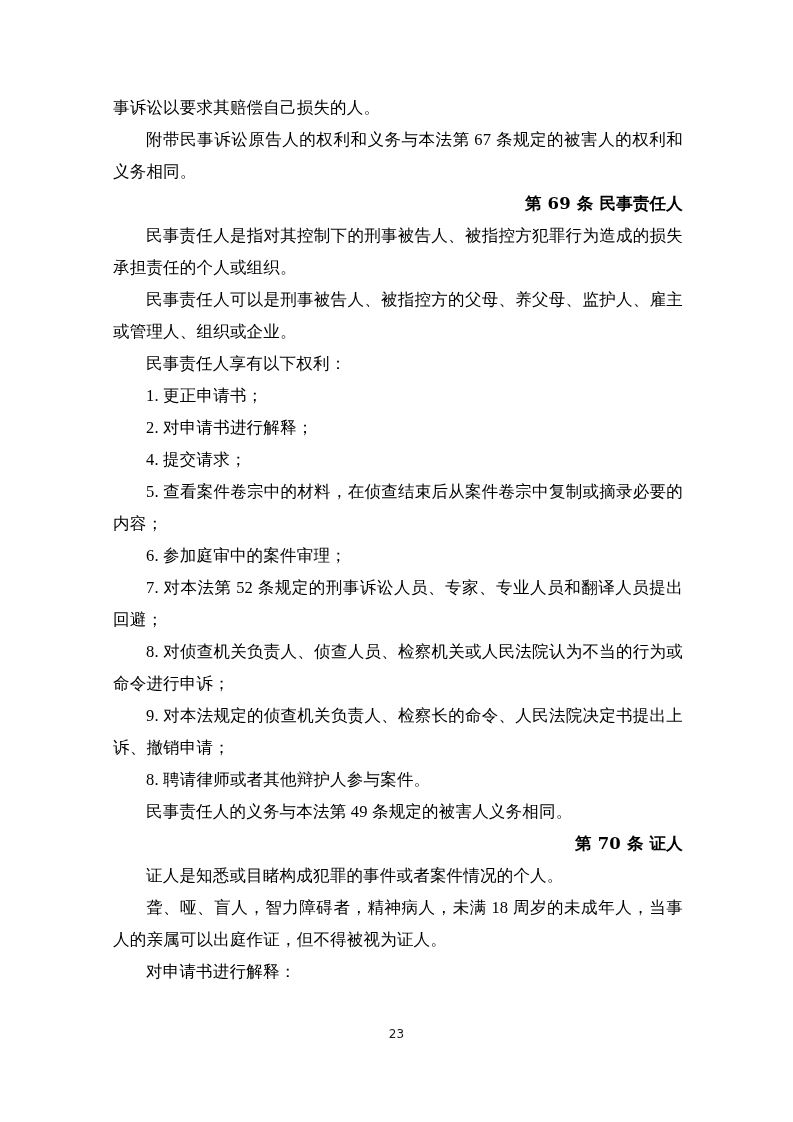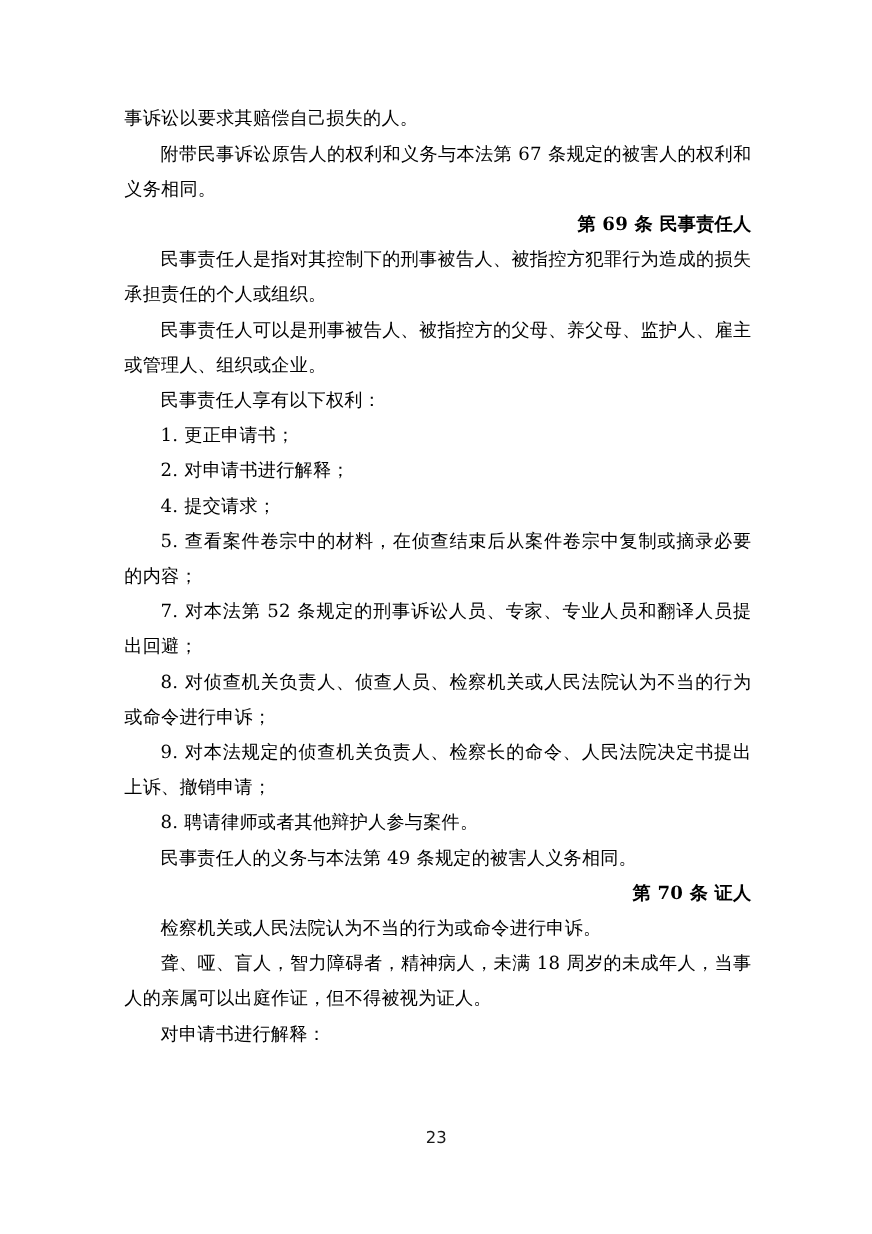--- a/index.html
+++ b/index.html
@@ -27,59 +27,61 @@
     margin: 0;
     padding: 0;
     font-size: 16.5px;
     line-height: 32px;
     font-weight: normal;
     text-align: justify;
     letter-spacing: 0.2px;
   }
   .content p.indent {
     text-indent: 2em;
+    font-family: Liberation Serif, serif;
   }
   .content h3.article-heading {
     text-align: right;
     font-weight: bold;
     text-indent: 0;
   }
   .footer {
     position: absolute;
     left: 0;
     top: 1026px;
     width: 100%;
     text-align: center;
     font-family: "DejaVu Sans", "Liberation Sans", sans-serif;
-    font-size: 15px;
+    font-size: 12px;
     line-height: 16px;
     color: #1a1a1a;
   }
 </style>
 </head>
 <body>
 
 <div class="page">
   <main class="content" id="doc-content">
       <p class="no-indent">事诉讼以要求其赔偿自己损失的人。</p>
       <p class="indent">附带民事诉讼原告人的权利和义务与本法第 67 条规定的被害人的权利和义务相同。</p>
       <h3 class="article-heading">第 69 条  民事责任人</h3>
       <p class="indent">民事责任人是指对其控制下的刑事被告人、被指控方犯罪行为造成的损失承担责任的个人或组织。</p>
       <p class="indent">民事责任人可以是刑事被告人、被指控方的父母、养父母、监护人、雇主或管理人、组织或企业。</p>
       <p class="indent">民事责任人享有以下权利：</p>
       <p class="indent">1. 更正申请书；</p>
       <p class="indent">2. 对申请书进行解释；</p>
       <p class="indent">4. 提交请求；</p>
       <p class="indent">5. 查看案件卷宗中的材料，在侦查结束后从案件卷宗中复制或摘录必要的内容；</p>
+      <p class="indent">6. 参加庭审中的案件审理；</p>
       <p class="indent">7. 对本法第 52 条规定的刑事诉讼人员、专家、专业人员和翻译人员提出回避；</p>
       <p class="indent">8. 对侦查机关负责人、侦查人员、检察机关或人民法院认为不当的行为或命令进行申诉；</p>
       <p class="indent">9. 对本法规定的侦查机关负责人、检察长的命令、人民法院决定书提出上诉、撤销申请；</p>
       <p class="indent">8. 聘请律师或者其他辩护人参与案件。</p>
       <p class="indent">民事责任人的义务与本法第 49 条规定的被害人义务相同。</p>
       <h3 class="article-heading">第 70 条  证人</h3>
-      <p class="indent">检察机关或人民法院认为不当的行为或命令进行申诉。</p>
+      <p class="indent">证人是知悉或目睹构成犯罪的事件或者案件情况的个人。</p>
       <p class="indent">聋、哑、盲人，智力障碍者，精神病人，未满 18 周岁的未成年人，当事人的亲属可以出庭作证，但不得被视为证人。</p>
       <p class="indent">对申请书进行解释：</p>
     </main>
   <div class="footer">
     <span>23</span>
   </div>
 </div>
 
 </body></html>

